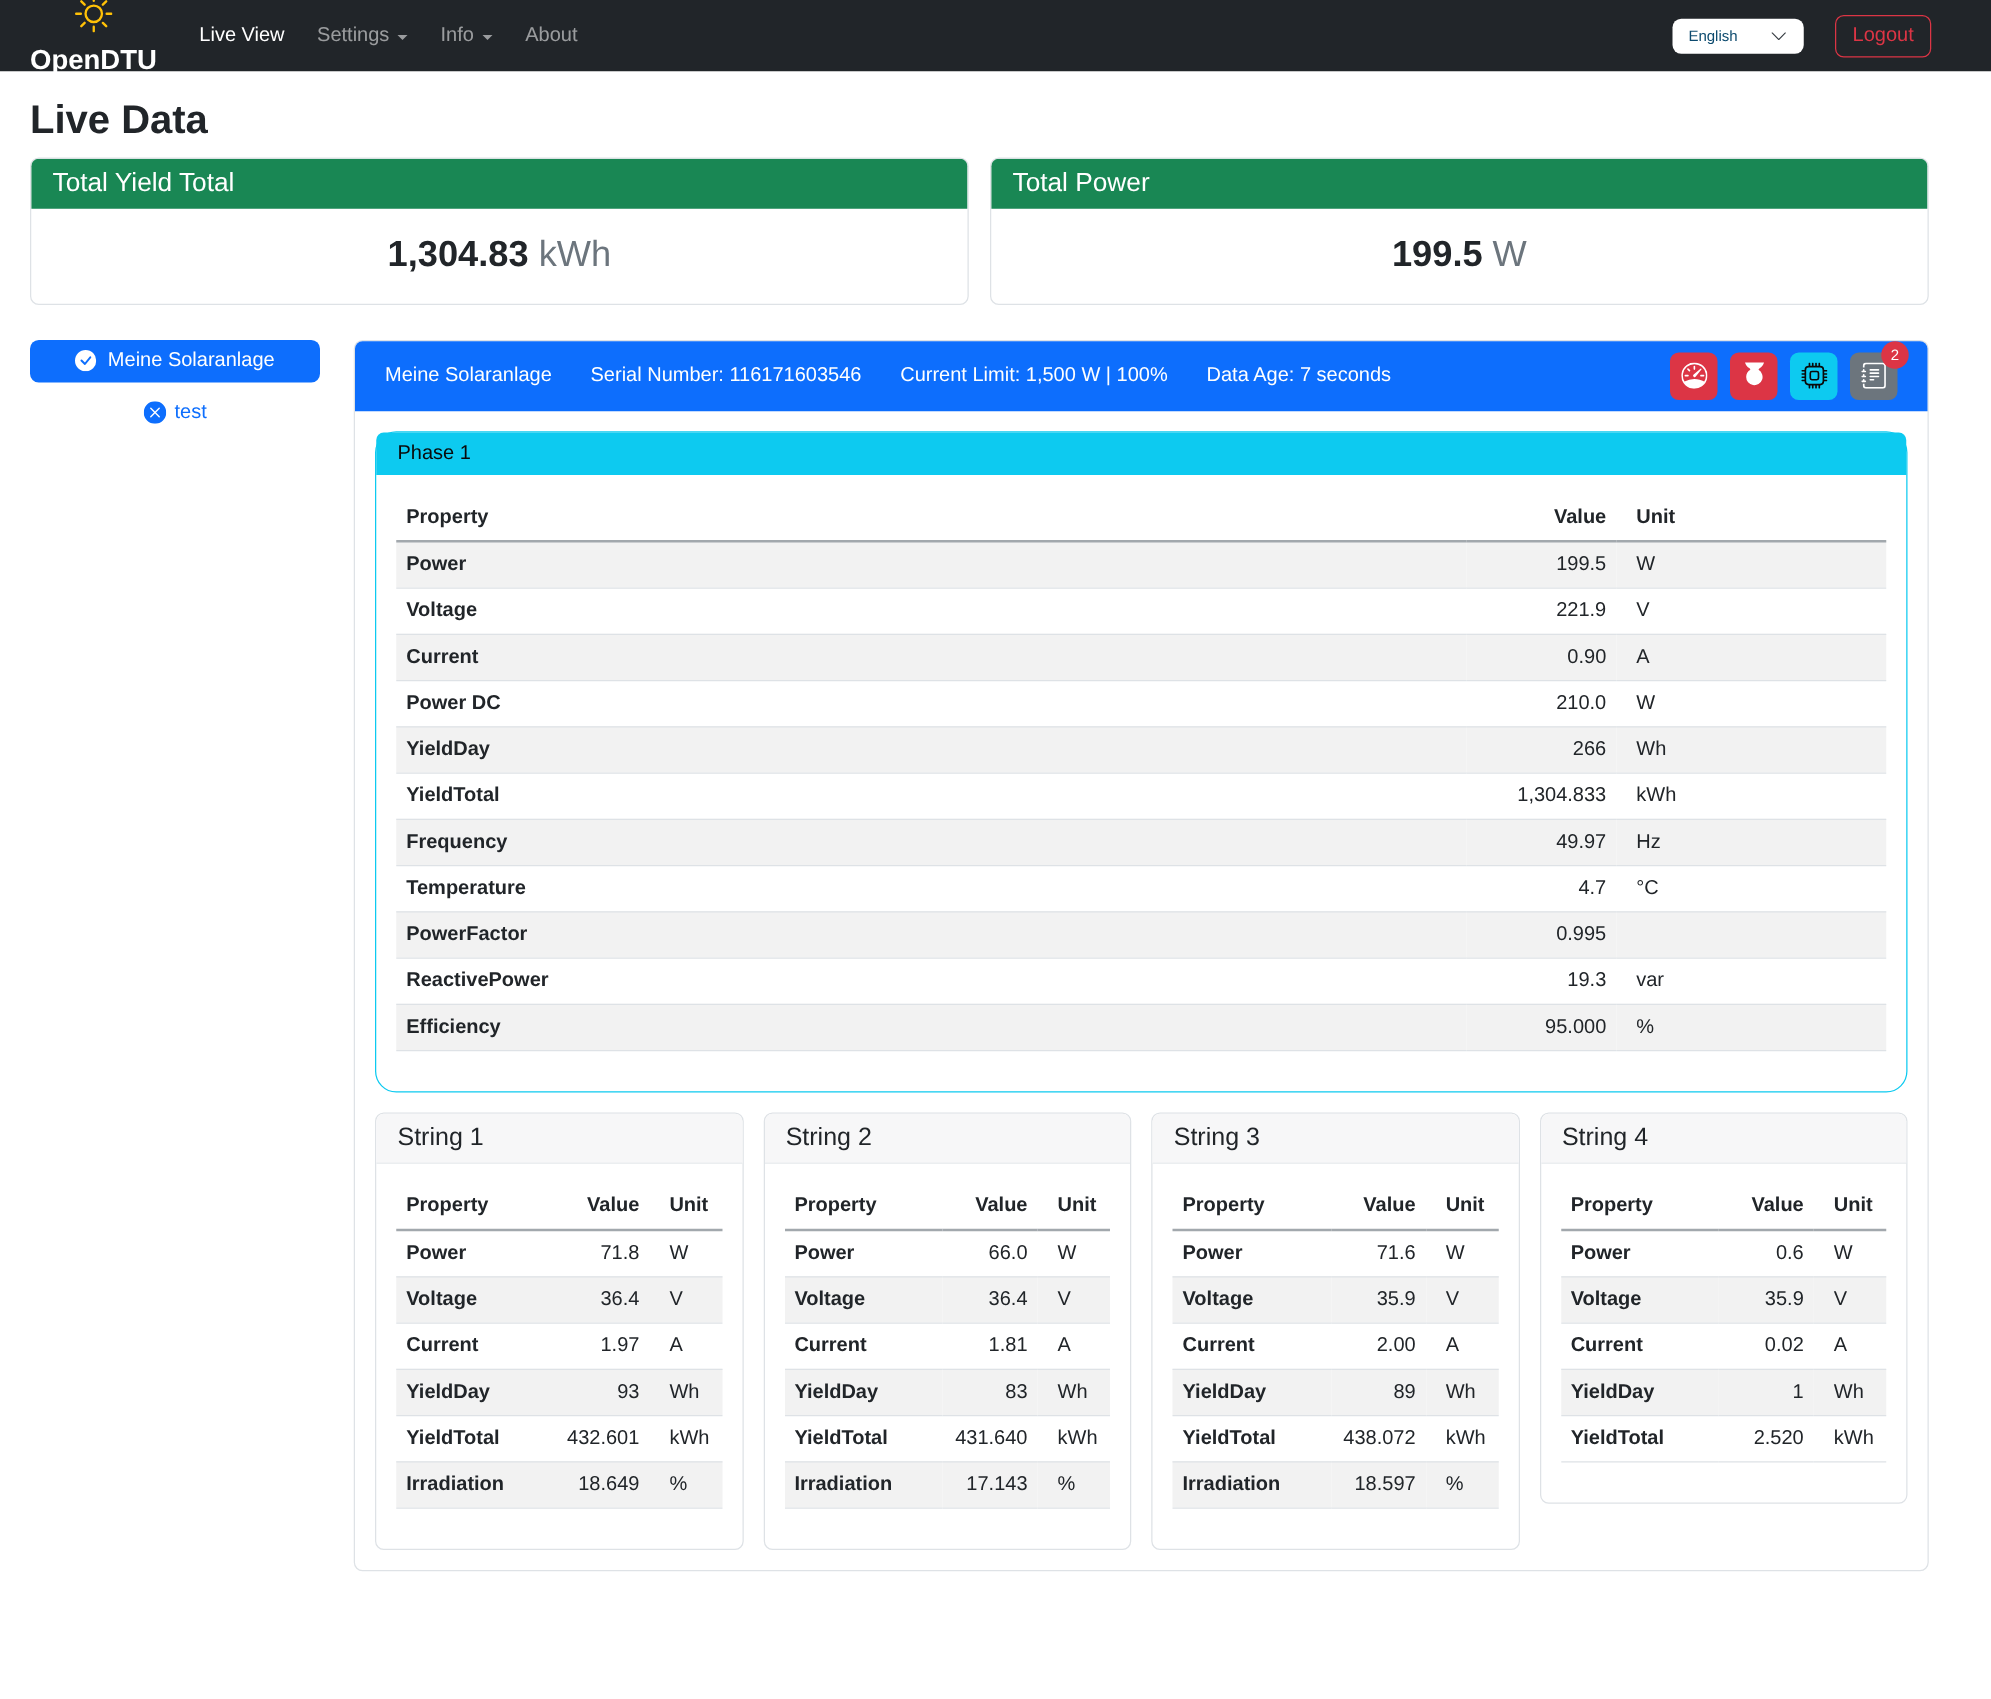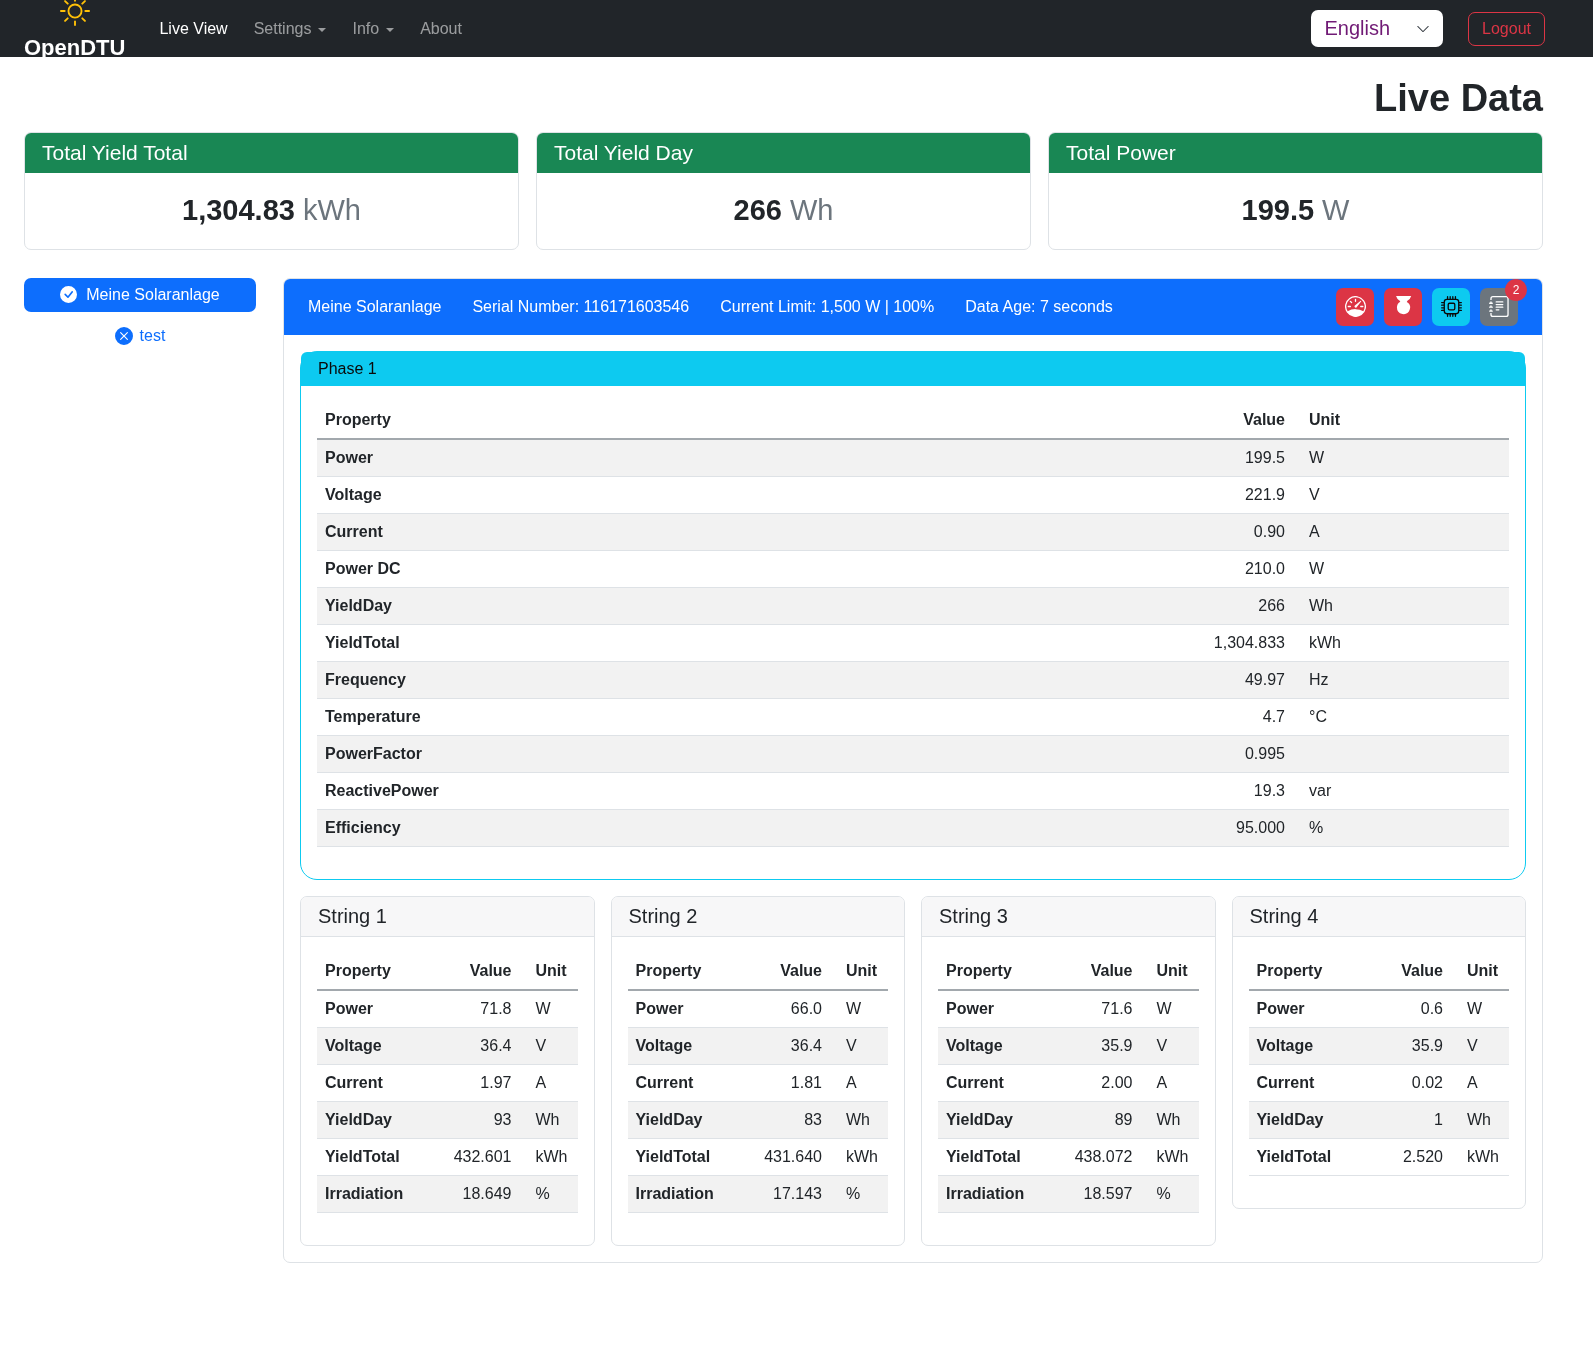--- a/index.html
+++ b/index.html
@@ -35,36 +35,36 @@
   }
   .nav-link.active { color: #fff; }
   .caret {
     display: inline-block; width: 0; height: 0; margin-top: 3px;
     border-top: 4px solid currentColor;
     border-left: 4px solid transparent;
     border-right: 4px solid transparent;
   }
   .nav-right { display: flex; align-items: center; gap: 25px; }
   .lang-select {
-    background: #fff; color: #701a75;
+    background: #fff; color: #0c4a6e;
     border-radius: 7px; padding: 7px 13px;
     display: flex; align-items: center; gap: 26px;
-    font-size: 20px; cursor: pointer;
+    font-size: 12px; cursor: pointer;
   }
   .lang-select svg { width: 14px; height: 14px; color: #343a40; }
   .logout-btn {
     font-family: inherit; font-size: 16px;
     color: #dc3545; background: transparent;
     border: 1px solid #dc3545; border-radius: 7px;
     padding: 7px 13px; cursor: pointer;
   }
 
   
   .container { margin: 0 50px 0 24px; }
-  h1.page-title { font-size: 38px; font-weight: 700; margin: 20px 0 12px; text-align: right; }
+  h1.page-title { font-size: 32px; font-weight: 700; margin: 20px 0 12px; }
 
   .summary-row { display: flex; gap: 17px; margin-bottom: 28px; }
   .summary-card {
     flex: 1; border: 1px solid #dee2e6; border-radius: 7px;
     overflow: hidden; background: #fff;
   }
   .summary-card .card-hdr { background: #198754; color: #fff; padding: 8px 17px; font-size: 21px; }
   .summary-card .card-bdy { padding: 22px 16px; text-align: center; font-size: 29px; line-height: 1.1; }
   .summary-card .val { font-weight: 700; color: #212529; }
   .summary-card .unit { color: #6c757d; margin-left: 8px; font-weight: 400; }
@@ -172,26 +172,20 @@
 </nav>
 
 <div class="container">
   <h1 class="page-title">Live Data</h1>
 
   <div class="summary-row">
     <div class="summary-card">
       <div class="card-hdr">Total Yield Total</div>
       <div class="card-bdy">
         <span class="val">1,304.83</span><span class="unit">kWh</span>
-      </div>
-    </div>
-    <div class="summary-card">
-      <div class="card-hdr">Total Yield Day</div>
-      <div class="card-bdy">
-        <span class="val">266</span><span class="unit">Wh</span>
       </div>
     </div>
     <div class="summary-card">
       <div class="card-hdr">Total Power</div>
       <div class="card-bdy">
         <span class="val">199.5</span><span class="unit">W</span>
       </div>
     </div>
   </div>
 

